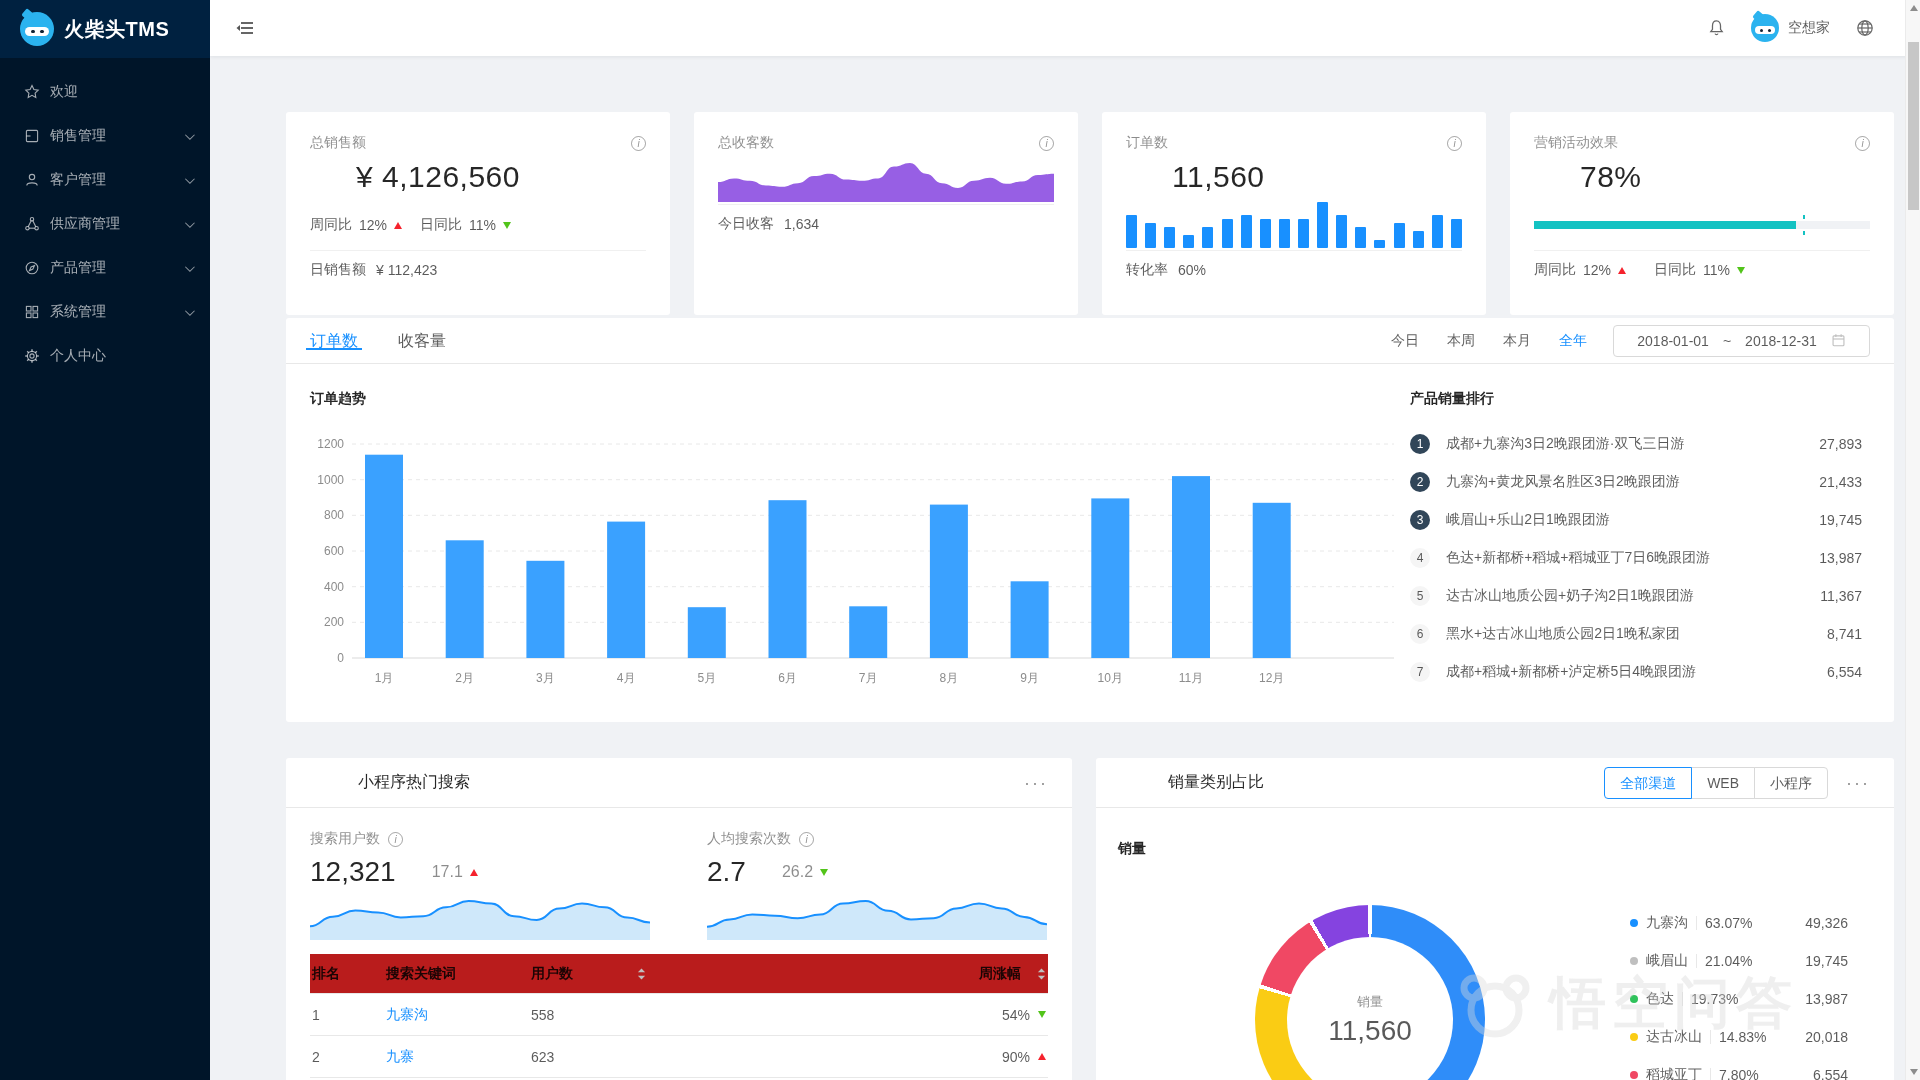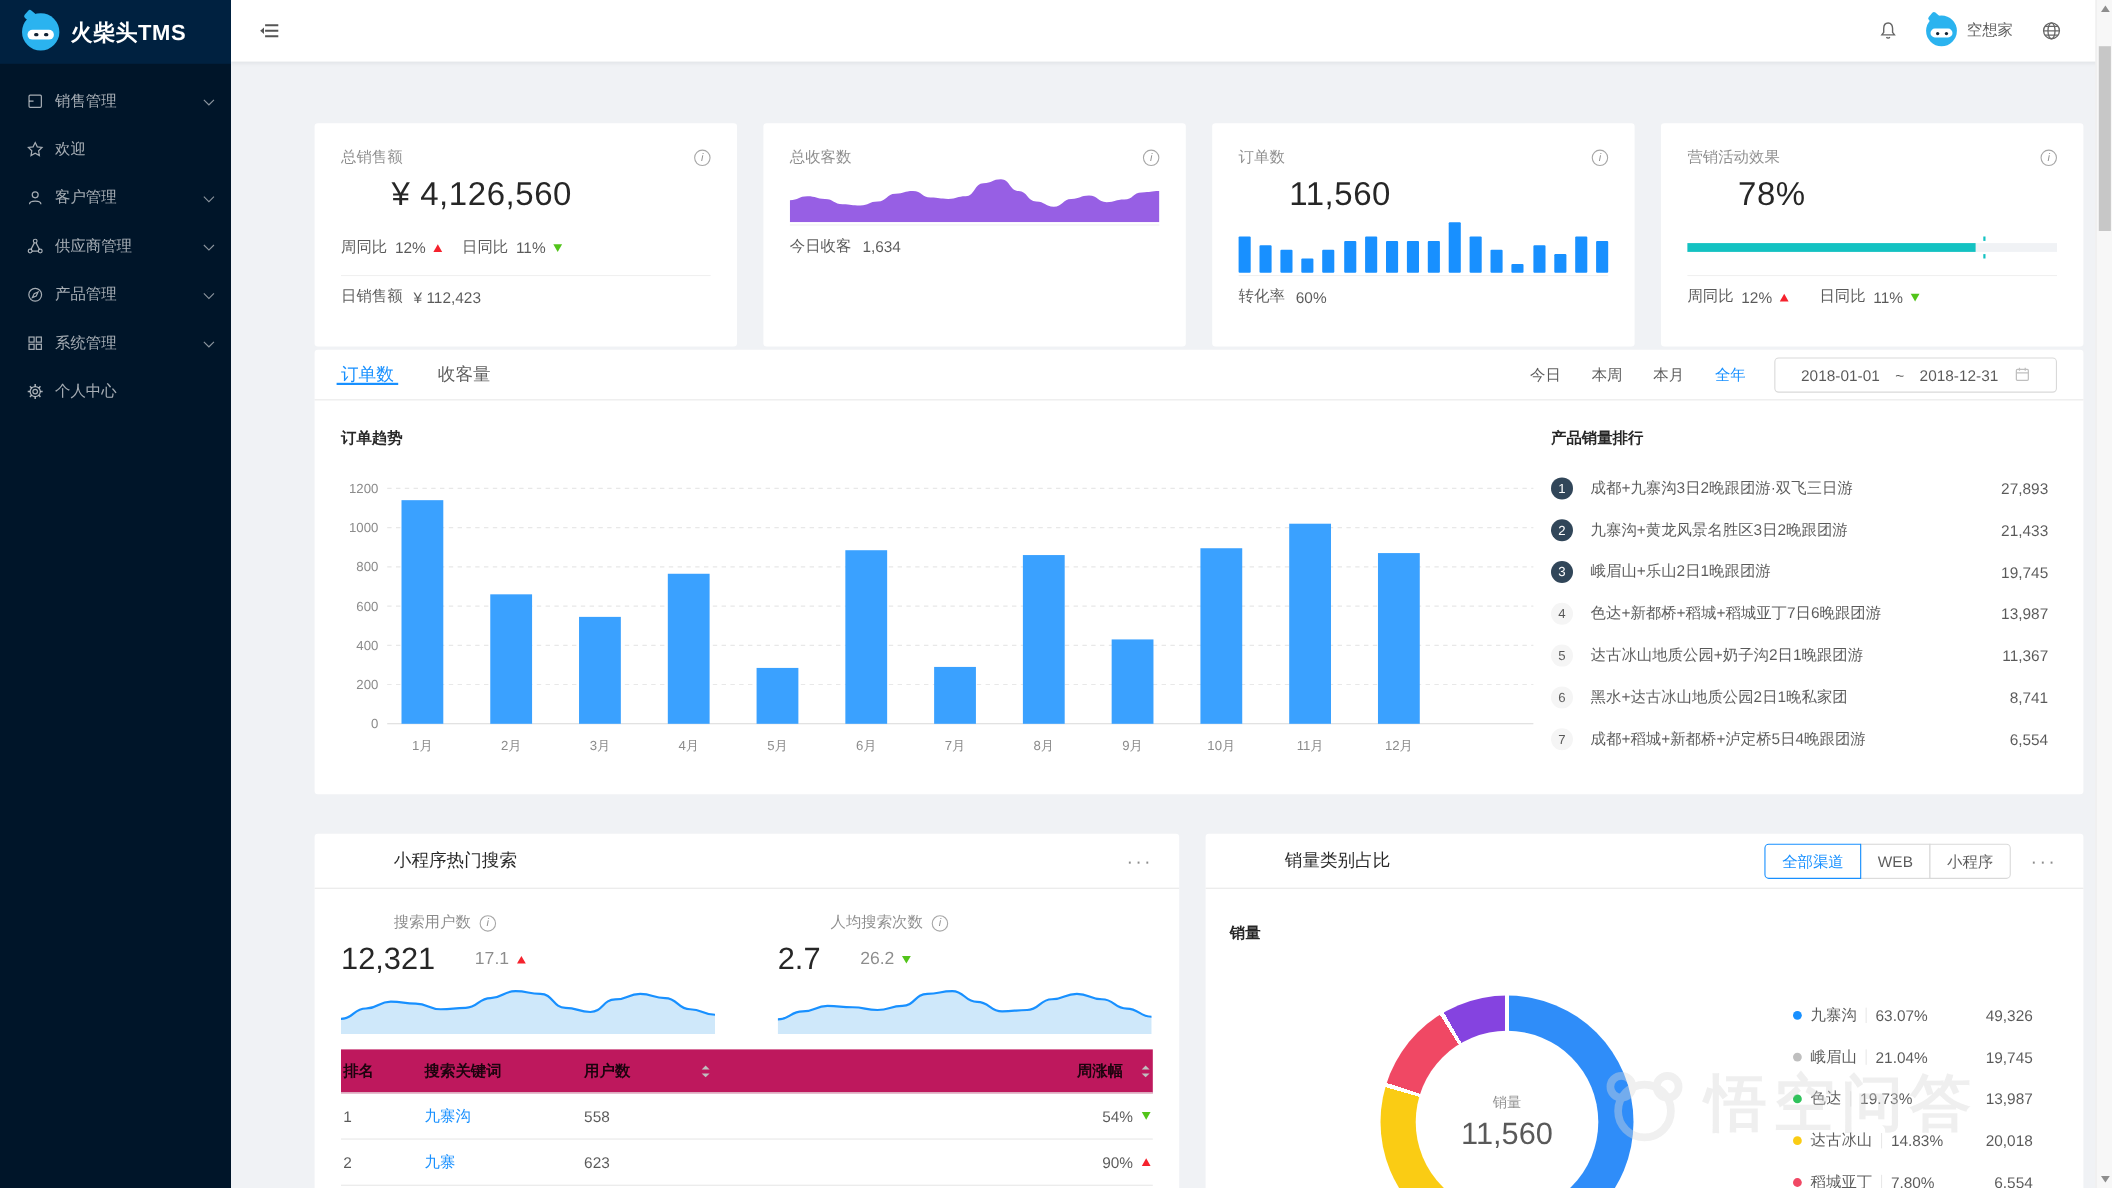--- a/index.html
+++ b/index.html
@@ -90,29 +90,29 @@
 
   
   .search-card { left:286px; top:758px; width:786px; height:400px; }
   .pie-card { left:1096px; top:758px; width:798px; height:400px; }
   .card-head { height:50px; display:flex; align-items:center; padding:0 24px; border-bottom:1px solid #e8e8e8; }
   .card-title { font-size:16px; color:rgba(0,0,0,.85);margin-left:48px; }
   .dots { margin-left:auto; color:rgba(0,0,0,.45); font-size:18px; letter-spacing:2px; cursor:pointer; line-height:10px; }
   .search-stats { display:flex; padding:20px 24px 0; }
   .ss-block { width:50%; }
   .ss-block + .ss-block { padding-left:28px; }
-  .ss-label { display:flex; align-items:center; gap:8px; color:rgba(0,0,0,.45); height:22px;margin-left:48px; }
+  .ss-label { display:flex; align-items:center; gap:8px; color:rgba(0,0,0,.45); height:22px; }
   .ss-label .info { margin-left:0; }
   .ss-row { display:flex; align-items:center; gap:36px; height:44px; }
   .ss-num { font-size:28px; color:rgba(0,0,0,.85); }
   .ss-delta { display:flex; align-items:center; gap:7px; font-size:16px; color:rgba(0,0,0,.45); }
   .spark { height:46px; }
   .search-table { margin:14px 24px 0; }
   .t-head, .t-row { display:flex; align-items:center; }
-  .t-head { height:40px; background:#be185d; border-bottom:1px solid #e8e8e8; color:rgba(0,0,0,.85); font-weight:bold; padding:0 2px; }
+  .t-head { height:40px; background:#b91c1c; border-bottom:1px solid #e8e8e8; color:rgba(0,0,0,.85); font-weight:bold; padding:0 2px; }
   .t-row { height:42px; border-bottom:1px solid #e8e8e8; padding:0 2px; }
   .c-rank { width:74px; }
   .c-key { width:145px; }
   .c-users { flex:1; display:flex; align-items:center; }
   .c-growth { width:150px; display:flex; align-items:center; justify-content:flex-end; gap:8px; }
   .sorter { display:inline-flex; margin-left:64px; cursor:pointer; }
   .c-growth .sorter { margin-left:8px; }
   .kw-link { color:#1890ff; cursor:pointer; text-decoration:none; }
 
   .radio-group { margin-left:auto; display:flex; }
@@ -149,34 +149,34 @@
       <span class="face face-lg">
           <span class="tip"></span>
           <span class="band"></span>
         </span>
       <span class="logo-title">火柴头TMS</span>
     </div>
     <nav class="menu">
         <div class="menu-item">
           <span class="icon">
             <svg viewBox="0 0 16 16" fill="none" stroke="currentColor" stroke-width="1.1">
-              <rect x="2.4" y="2.4" width="11.2" height="11.2" rx="1"></rect>
-              <line x1="2.4" y1="8" x2="6.5" y2="8"></line>
-            </svg>
-          </span>
-          <span class="mi-label">销售管理</span>
-          <span class="chev"></span>
+              <path d="M8 1.6 L9.9 5.5 L14.2 6.1 L11.1 9.1 L11.8 13.4 L8 11.3 L4.2 13.4 L4.9 9.1 L1.8 6.1 L6.1 5.5 Z"></path>
+            </svg>
+          </span>
+          <span class="mi-label">欢迎</span>
         </div>
         <div class="menu-item">
           <span class="icon">
             <svg viewBox="0 0 16 16" fill="none" stroke="currentColor" stroke-width="1.1">
-              <path d="M8 1.6 L9.9 5.5 L14.2 6.1 L11.1 9.1 L11.8 13.4 L8 11.3 L4.2 13.4 L4.9 9.1 L1.8 6.1 L6.1 5.5 Z"></path>
-            </svg>
-          </span>
-          <span class="mi-label">欢迎</span>
+              <rect x="2.4" y="2.4" width="11.2" height="11.2" rx="1"></rect>
+              <line x1="2.4" y1="8" x2="6.5" y2="8"></line>
+            </svg>
+          </span>
+          <span class="mi-label">销售管理</span>
+          <span class="chev"></span>
         </div>
         <div class="menu-item">
           <span class="icon">
             <svg viewBox="0 0 16 16" fill="none" stroke="currentColor" stroke-width="1.1">
               <circle cx="8" cy="5.1" r="2.7"></circle>
               <path d="M2.8 13.6 C2.8 9.9 13.2 9.9 13.2 13.6"></path>
             </svg>
           </span>
           <span class="mi-label">客户管理</span>
           <span class="chev"></span>

